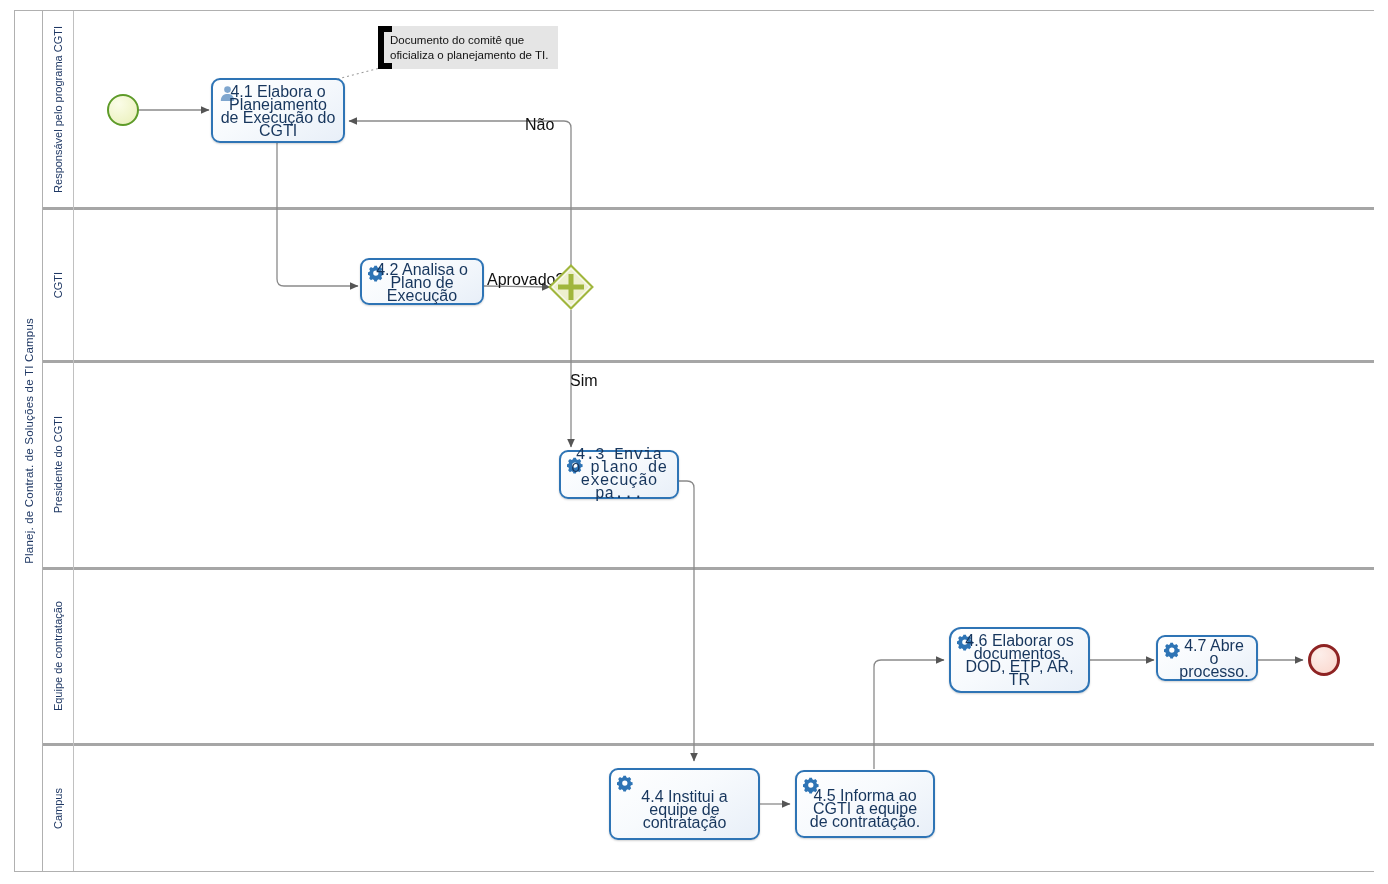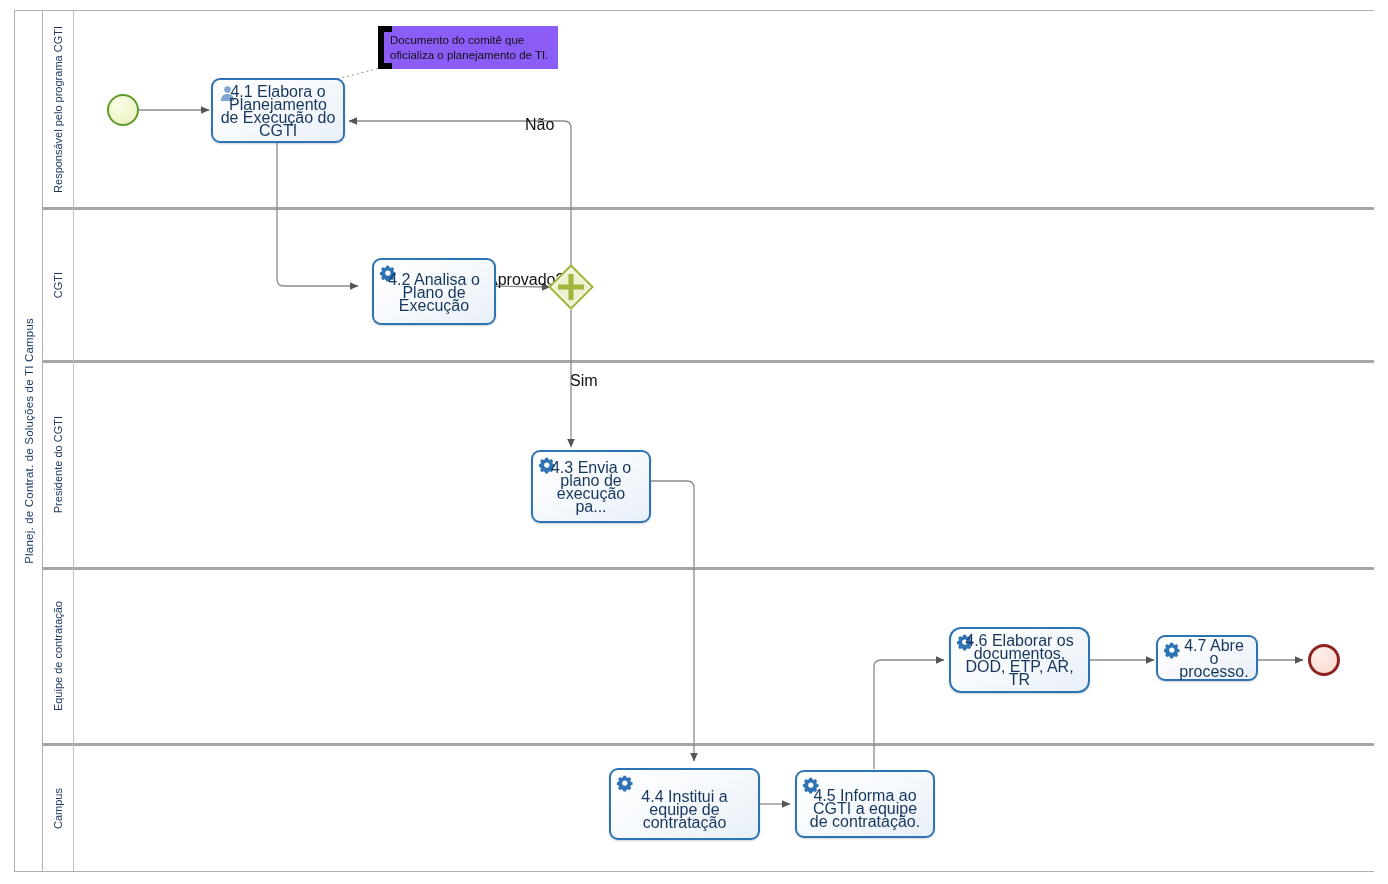--- a/index.html
+++ b/index.html
@@ -34,21 +34,21 @@
   .event{position:absolute;border-radius:50%;box-sizing:border-box;}
   .event.start{border:2px solid #5E9B29;
       background:radial-gradient(circle at 34% 28%,#fbfde8 0%,#eef3c6 70%,#e3ecb2 100%);}
   .event.end{border:3px solid #8E2323;
       background:radial-gradient(circle at 34% 28%,#fdeeea 0%,#fbdcd3 75%,#f7cfc3 100%);}
 
   .gateway{position:absolute;}
   .gateway svg{display:block;}
 
   
-  .annotation{position:absolute;background:#8b5cf6;box-sizing:border-box;}
+  .annotation{position:absolute;background:#e5e5e5;box-sizing:border-box;}
   .annotation .bracket{position:absolute;left:0;top:0;width:6px;height:100%;
       background:#000;}
   .annotation .bracket:before,.annotation .bracket:after{content:"";position:absolute;
       left:0;width:14px;height:6px;background:#000;}
   .annotation .bracket:before{top:0;}
   .annotation .bracket:after{bottom:0;}
   .annotation .atext{position:absolute;left:12px;right:4px;top:50%;
       transform:translateY(-50%);font-size:11.5px;line-height:15px;color:#111;}
 
   
@@ -161,31 +161,31 @@
   <div class="task" style="left:211px;top:78px;width:134px;height:65px;">
     <span class="task-icon">
       <svg width="17" height="17" viewBox="0 0 17 17">
         <circle cx="8.5" cy="4.6" r="3.3" fill="#7FA6CE"></circle>
         <path d="M1.8,16 C1.8,10.8 5.0,9.1 8.5,9.1 C12.0,9.1 15.2,10.8 15.2,16 Z" fill="#7FA6CE"></path>
       </svg>
     </span>
     <div class="task-label">4.1 Elabora o Planejamento de Execução do CGTI</div>
   </div>
 
-  <div class="task" style="left:360px;top:258px;width:124px;height:67px;margin-left:12px;">
+  <div class="task" style="left:360px;top:258px;width:124px;height:47px;">
     <span class="task-icon">
       <svg width="17" height="17" viewBox="0 0 20 20">
         <path d="M8.4,1.4 h3.2 l.5,2.0 1.9,.8 1.8,-1.1 2.3,2.3 -1.1,1.8 .8,1.9 2.0,.5 v3.2 l-2.0,.5 -.8,1.9 1.1,1.8 -2.3,2.3 -1.8,-1.1 -1.9,.8 -.5,2.0 h-3.2 l-.5,-2.0 -1.9,-.8 -1.8,1.1 -2.3,-2.3 1.1,-1.8 -.8,-1.9 -2.0,-.5 v-3.2 l2.0,-.5 .8,-1.9 -1.1,-1.8 2.3,-2.3 1.8,1.1 1.9,-.8 Z" fill="#2E74B5" transform="translate(-0.5,-0.5) scale(0.95)"></path>
         <circle cx="9.2" cy="9.5" r="3.1" fill="#ffffff"></circle>
       </svg>
     </span>
     <div class="task-label">4.2 Analisa o Plano de Execução</div>
   </div>
 
-  <div class="task" style="left:531px;top:450px;width:120px;height:73px;">
+  <div class="task" style="left:559px;top:450px;width:120px;height:49px;font-family:Liberation Mono, monospace;">
     <span class="task-icon">
       <svg width="17" height="17" viewBox="0 0 20 20">
         <path d="M8.4,1.4 h3.2 l.5,2.0 1.9,.8 1.8,-1.1 2.3,2.3 -1.1,1.8 .8,1.9 2.0,.5 v3.2 l-2.0,.5 -.8,1.9 1.1,1.8 -2.3,2.3 -1.8,-1.1 -1.9,.8 -.5,2.0 h-3.2 l-.5,-2.0 -1.9,-.8 -1.8,1.1 -2.3,-2.3 1.1,-1.8 -.8,-1.9 -2.0,-.5 v-3.2 l2.0,-.5 .8,-1.9 -1.1,-1.8 2.3,-2.3 1.8,1.1 1.9,-.8 Z" fill="#2E74B5" transform="translate(-0.5,-0.5) scale(0.95)"></path>
         <circle cx="9.2" cy="9.5" r="3.1" fill="#ffffff"></circle>
       </svg>
     </span>
     <div class="task-label">4.3 Envia o plano de execução pa...</div>
   </div>
 
   <div class="task" style="left:609px;top:768px;width:151px;height:72px;padding-left:44px;">

